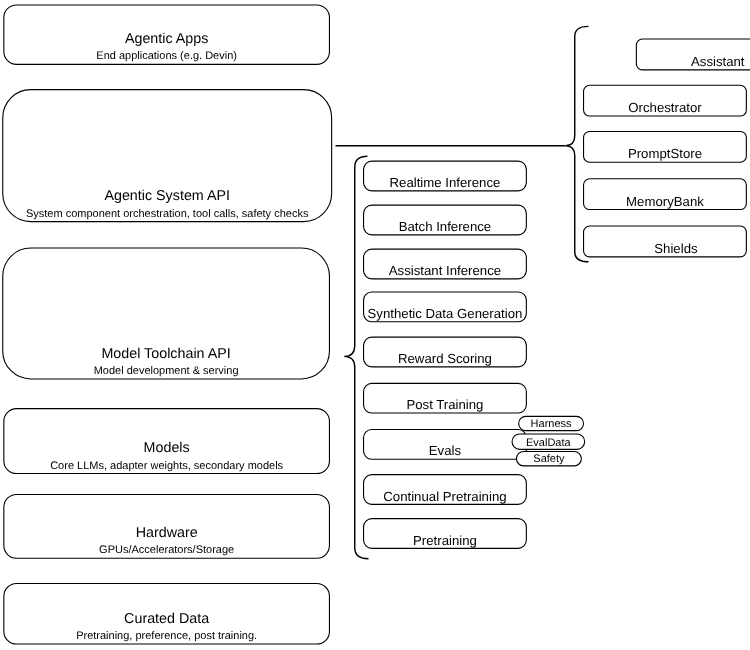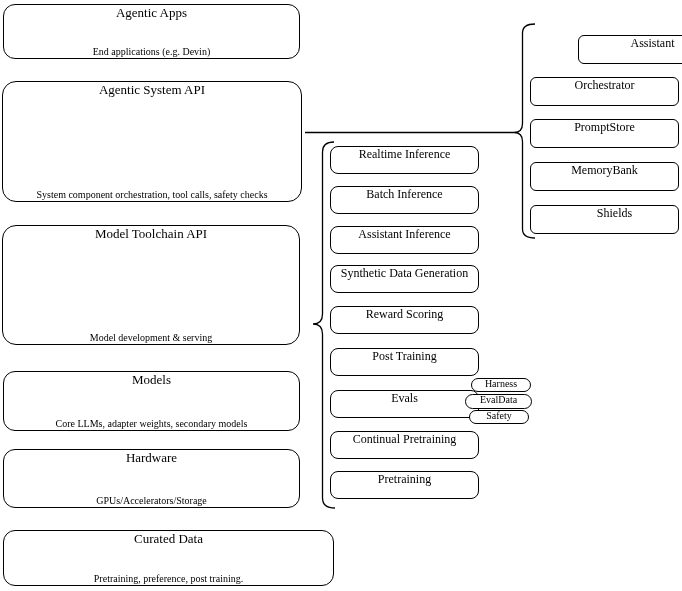--- a/index.html
+++ b/index.html
@@ -18,25 +18,24 @@
     pointer-events: none;
   }
   .box {
     position: absolute;
     background: #ffffff;
     border: 1.3px solid #000000;
     box-sizing: border-box;
     display: flex;
     flex-direction: column;
     align-items: center;
-    justify-content: space-between;
+    justify-content: flex-end;
     text-align: center;
-    font-family: Liberation Serif, serif;
   }
-  .bigbox { border-radius: 14px; }
+  .bigbox { border-radius: 26px; }
   .leftbox { border-radius: 12px; }
   .midbox {
     left: 330px; width: 149px; height: 28px;
     border-radius: 8px;
     font-size: 12px;
     white-space: nowrap;
   }
   .rightbox {
     left: 530px; width: 149px; height: 29px;
     border-radius: 6px;
@@ -84,21 +83,21 @@
   <div class="box leftbox" style="left:3px; top:371px; width:297px; height:60px;">
     <div class="title">Models</div>
     <div class="subtitle">Core LLMs, adapter weights, secondary models</div>
   </div>
 
   <div class="box leftbox" style="left:3px; top:449px; width:297px; height:59px;">
     <div class="title">Hardware</div>
     <div class="subtitle">GPUs/Accelerators/Storage</div>
   </div>
 
-  <div class="box leftbox" style="left:3px; top:530px; width:331px; height:56px;">
+  <div class="box leftbox" style="left:3px; top:530px; width:297px; height:56px;">
     <div class="title">Curated Data</div>
     <div class="subtitle">Pretraining, preference, post training.</div>
   </div>
 
   <div class="box midbox" style="top:146px;">Realtime Inference</div>
   <div class="box midbox" style="top:186px;">Batch Inference</div>
   <div class="box midbox" style="top:226px;">Assistant Inference</div>
   <div class="box midbox" style="top:265px;">Synthetic Data Generation</div>
   <div class="box midbox" style="top:306px;">Reward Scoring</div>
   <div class="box midbox" style="top:348px;">Post Training</div>

